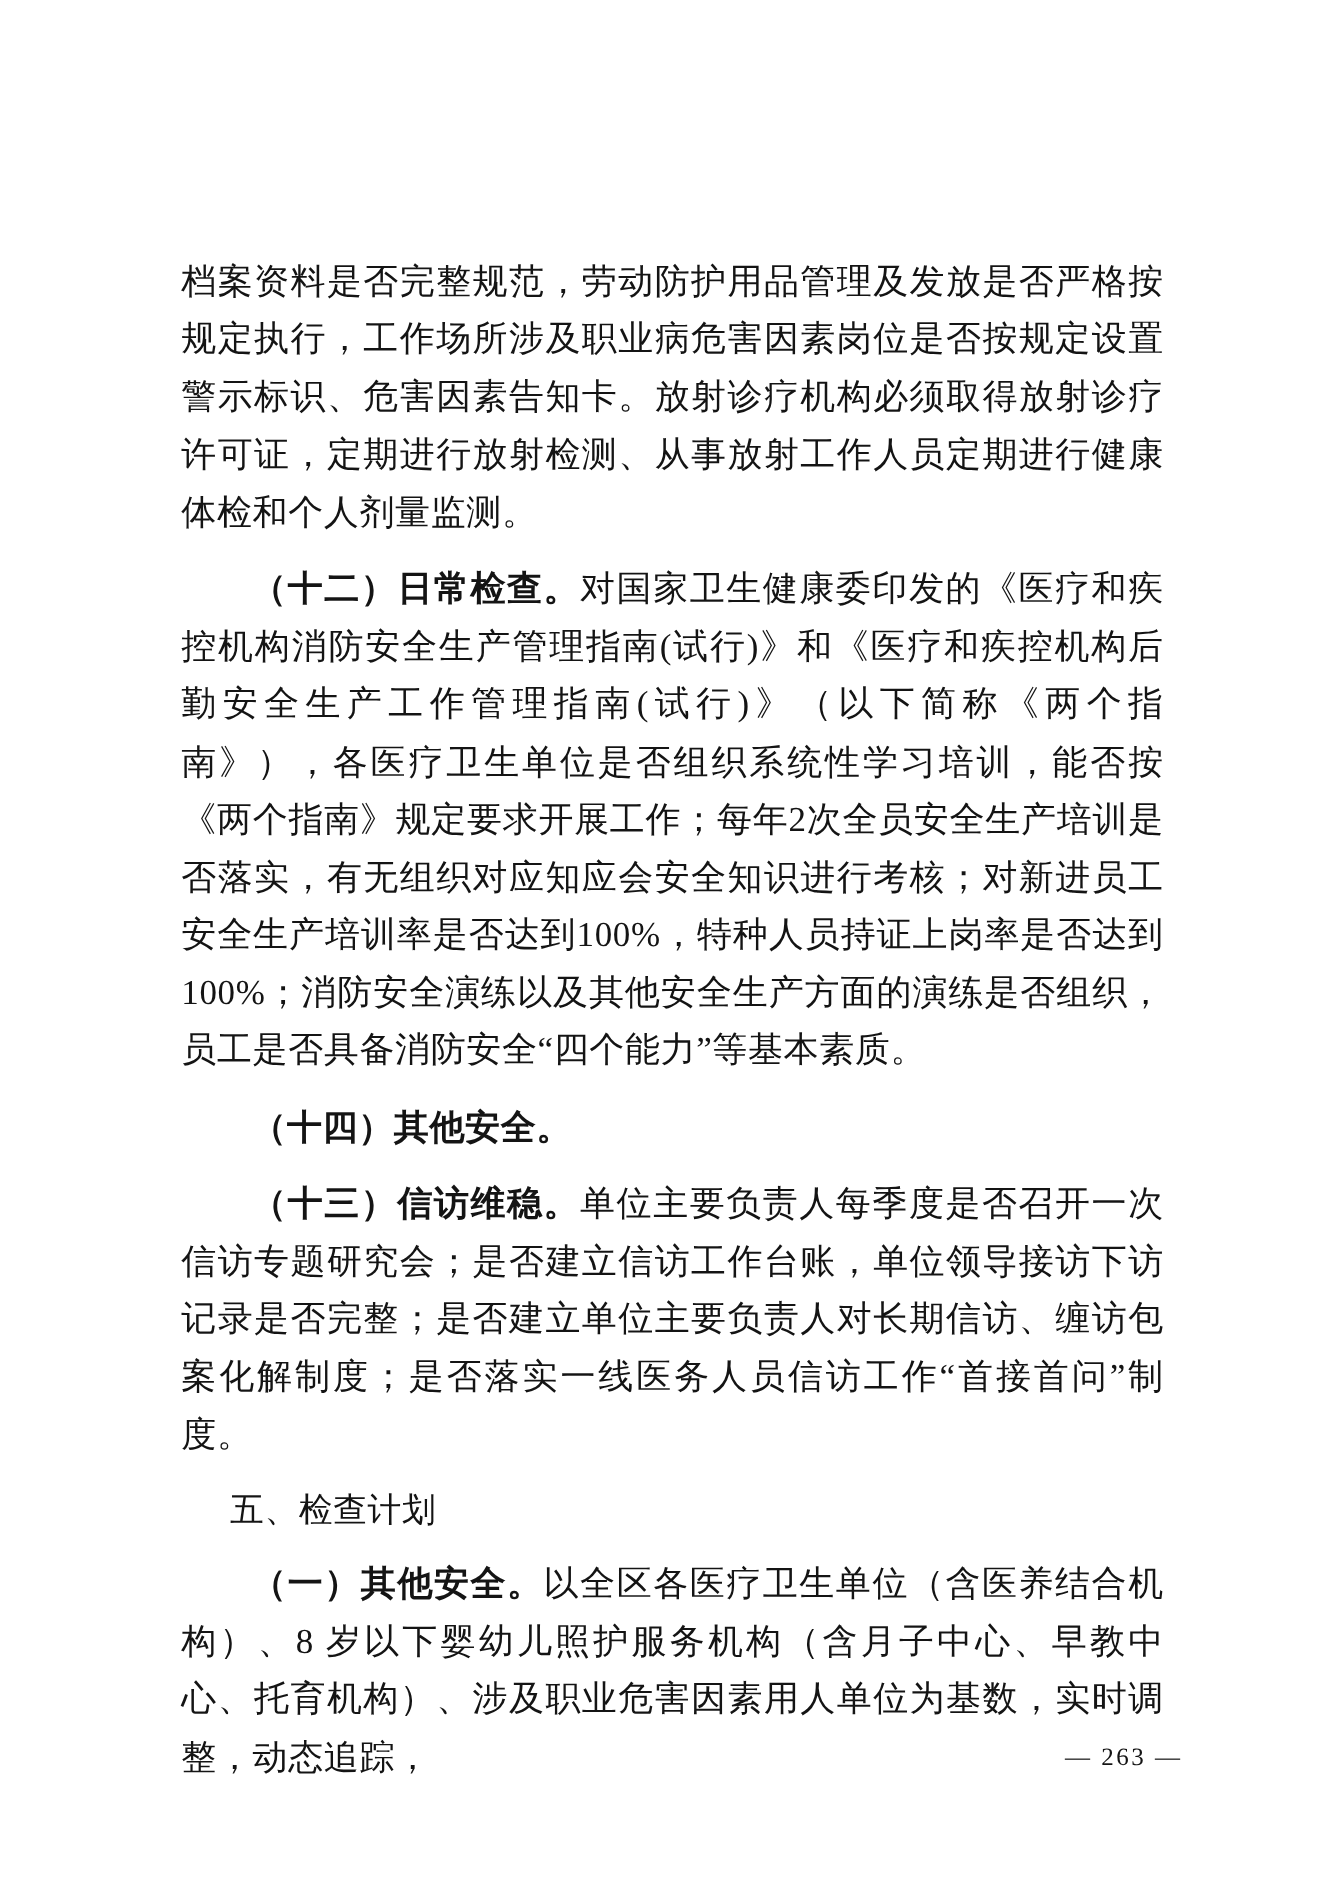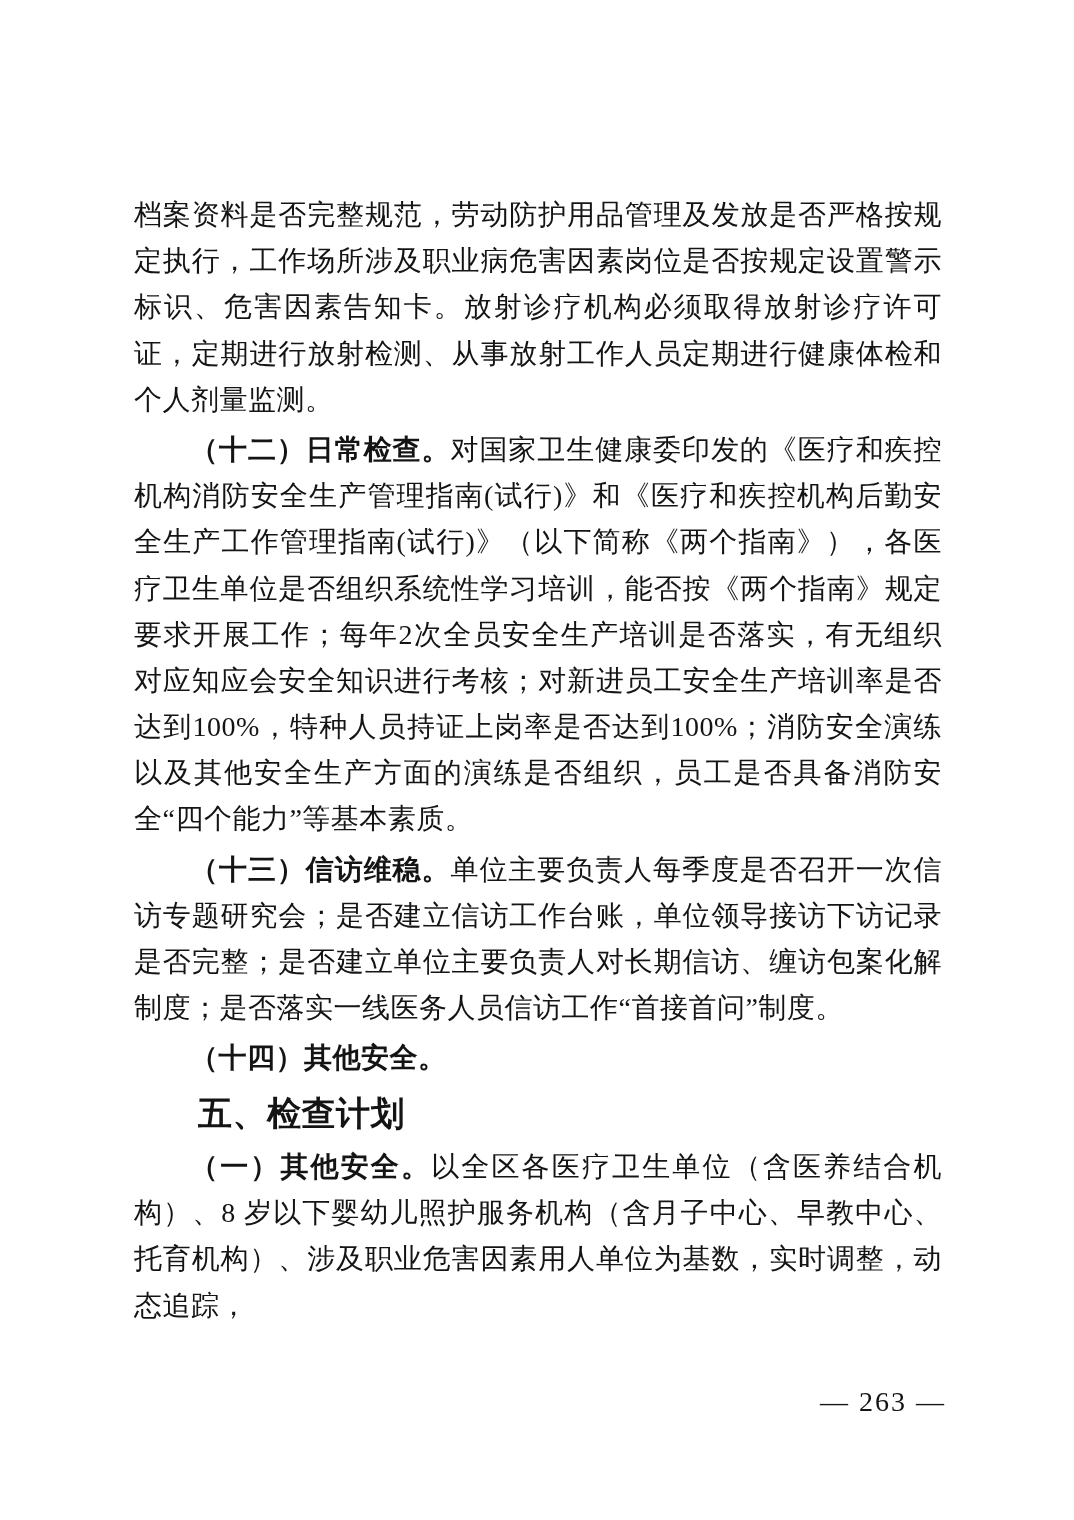--- a/index.html
+++ b/index.html
@@ -15,65 +15,65 @@
     box-sizing: border-box;
     padding: 188px 128px 0 130px;
     font-family: "Liberation Serif", "DejaVu Serif", serif;
     color: #141414;
     overflow: hidden;
   }
   .content {
     width: 100%;
   }
   .para {
-    margin: 4px;
+    margin: 15px;
     font-size: 28px;
     line-height: 1.65;
     text-align: justify;
     text-indent: 2em;
     letter-spacing: 0.5px;
   }
   .para.no-indent {
     text-indent: 0;
   }
   .bold {
     font-weight: bold;
   }
   .section-heading {
     margin: 0;
-    font-size: 34px;
+    font-size: 27px;
     line-height: 1.6;
-    font-weight: bold;
+    font-weight: normal;
     font-family: "Liberation Sans", "DejaVu Sans", sans-serif;
     text-indent: 2em;
     letter-spacing: 0.5px;
   }
   .page-footer {
     position: absolute;
     right: 128px;
     bottom: 102px;
-    font-size: 28px;
+    font-size: 20px;
     letter-spacing: 2px;
     color: #141414;
     font-family: "Liberation Serif", "DejaVu Serif", serif;
   }
 </style>
 </head>
 <body>
 
 <div class="page">
   <div class="content">
 
     <p class="para no-indent"><span class="normal">档案资料是否完整规范，劳动防护用品管理及发放是否严格按规定执行，工作场所涉及职业病危害因素岗位是否按规定设置警示标识、危害因素告知卡。放射诊疗机构必须取得放射诊疗许可证，定期进行放射检测、从事放射工作人员定期进行健康体检和个人剂量监测。</span></p>
 
     <p class="para"><span class="bold">（十二）日常检查。</span><span class="normal">对国家卫生健康委印发的《医疗和疾控机构消防安全生产管理指南(试行)》和《医疗和疾控机构后勤安全生产工作管理指南(试行)》（以下简称《两个指南》），各医疗卫生单位是否组织系统性学习培训，能否按《两个指南》规定要求开展工作；每年2次全员安全生产培训是否落实，有无组织对应知应会安全知识进行考核；对新进员工安全生产培训率是否达到100%，特种人员持证上岗率是否达到100%；消防安全演练以及其他安全生产方面的演练是否组织，员工是否具备消防安全“四个能力”等基本素质。</span></p>
 
+    <p class="para"><span class="bold">（十四）其他安全。</span></p>
+
     <p class="para"><span class="bold">（十三）信访维稳。</span><span class="normal">单位主要负责人每季度是否召开一次信访专题研究会；是否建立信访工作台账，单位领导接访下访记录是否完整；是否建立单位主要负责人对长期信访、缠访包案化解制度；是否落实一线医务人员信访工作“首接首问”制度。</span></p>
-
-    <p class="para"><span class="bold">（十四）其他安全。</span></p>
 
     <h2 class="section-heading">五、检查计划</h2>
 
     <p class="para"><span class="bold">（一）其他安全。</span><span class="normal">以全区各医疗卫生单位（含医养结合机构）、8 岁以下婴幼儿照护服务机构（含月子中心、早教中心、托育机构）、涉及职业危害因素用人单位为基数，实时调整，动态追踪，</span></p>
 
   </div>
 
   <div class="page-footer">— 263 —</div>
 </div>
 

